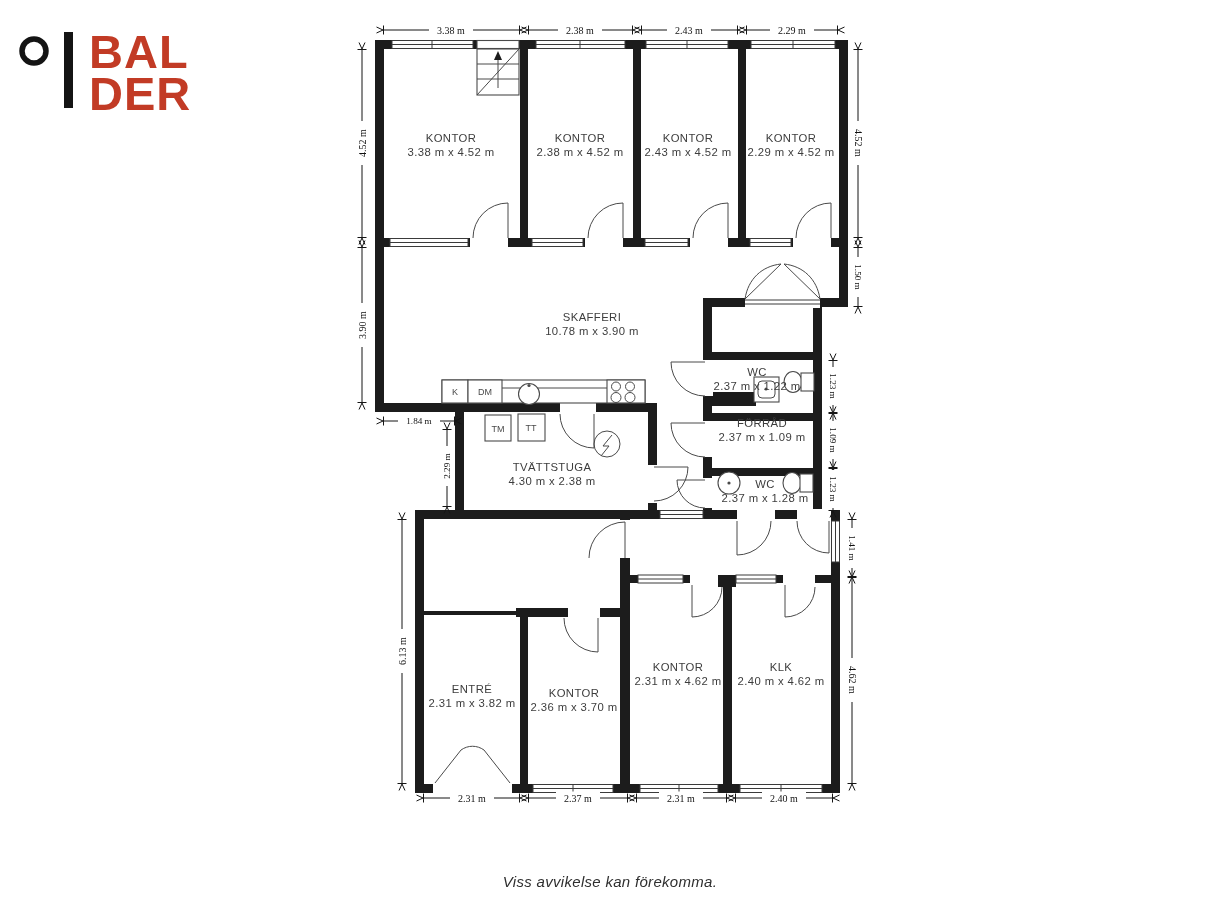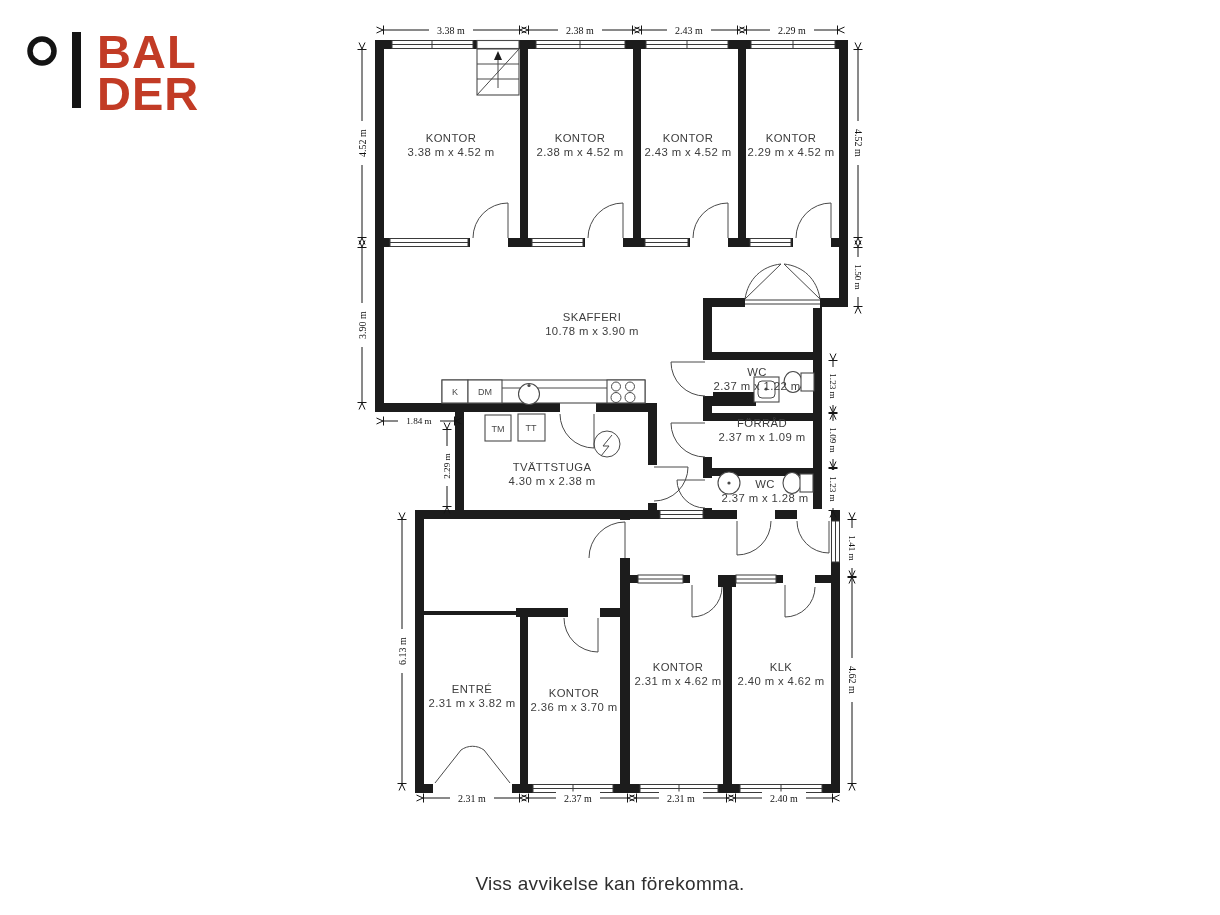--- a/index.html
+++ b/index.html
@@ -15,25 +15,25 @@
   .fix{fill:#ffffff;stroke:#4a4a4a;stroke-width:1.1;}
   .fixline{stroke:#4a4a4a;stroke-width:1;fill:none;}
   .dim{stroke:#151515;stroke-width:1;fill:none;}
   .dimbg{fill:#ffffff;}
   text.room{font-family:"Liberation Sans",sans-serif;font-size:11.3px;font-weight:500;
             fill:#3d3d3d;letter-spacing:.4px;text-anchor:middle;}
   text.dimt{font-family:"Liberation Serif",serif;font-size:10px;fill:#111;text-anchor:middle;}
   text.dimts{font-family:"Liberation Serif",serif;font-size:9.2px;fill:#111;text-anchor:middle;}
   text.fixt{font-family:"Liberation Sans",sans-serif;font-size:9px;fill:#4a4a4a;text-anchor:middle;}
   
-  .logo{position:absolute;left:20px;top:28px;width:220px;height:120px;}
+  .logo{position:absolute;left:12px;top:28px;width:220px;height:120px;}
   .logo-word{font-family:"Liberation Sans",sans-serif;font-weight:bold;font-size:47px;letter-spacing:1px;}
   
   .footer{position:absolute;left:0;right:0;top:873px;text-align:center;
-          font-size:19px;color:#2f2f2f;letter-spacing:.3px;}
+          font-size:15px;color:#2f2f2f;letter-spacing:.3px;font-style:italic;}
 </style>
 </head>
 <body>
 
 <div class="page">
 
   <div class="logo">
     <svg width="220" height="120" viewBox="0 0 220 120">
       <circle cx="22" cy="23" r="12" fill="none" stroke="#141414" stroke-width="5.5"></circle>
       <rect x="52" y="4" width="9" height="76" fill="#141414"></rect>

